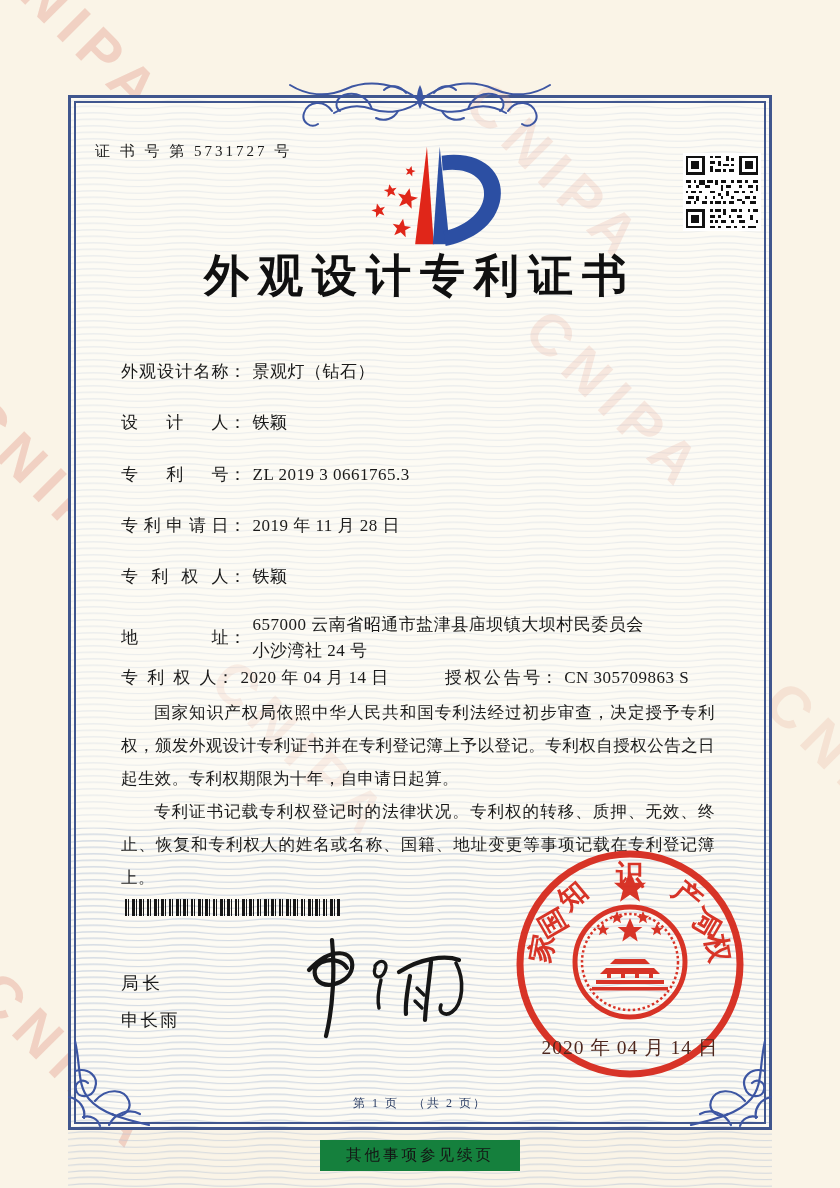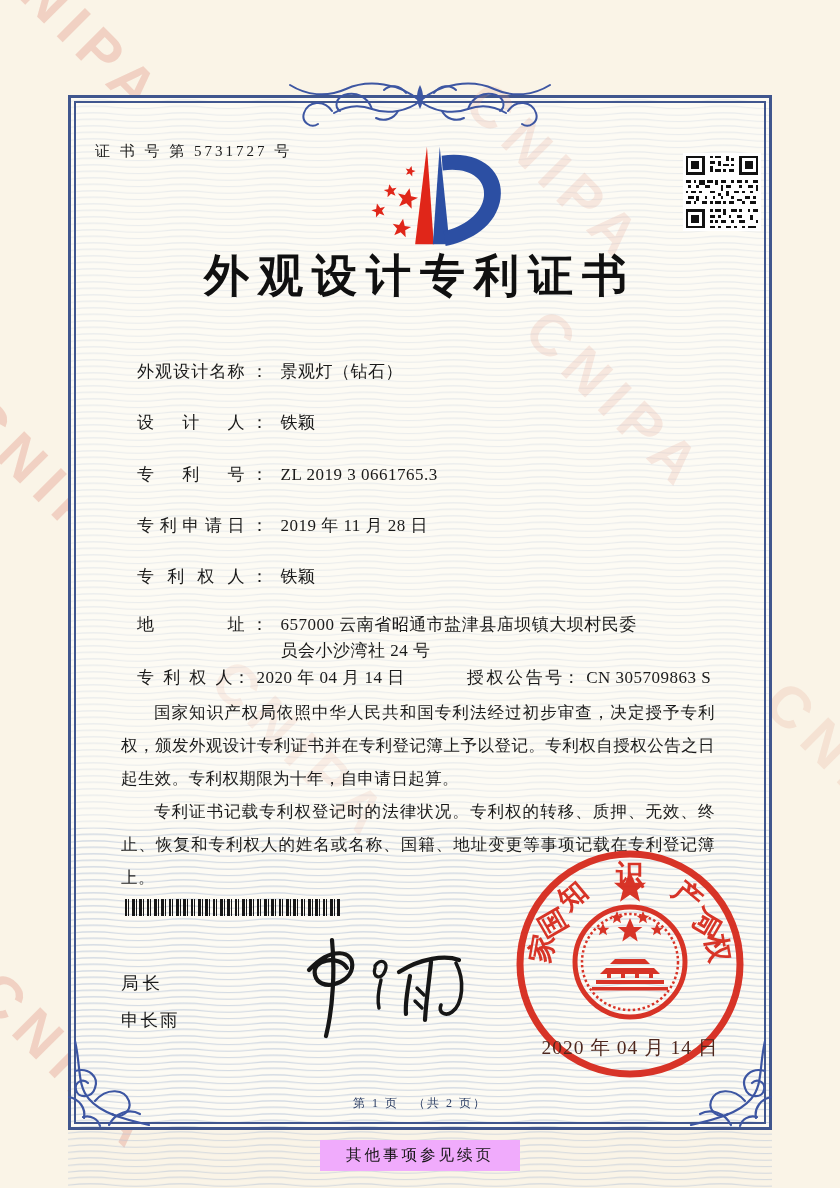--- a/index.html
+++ b/index.html
@@ -39,22 +39,22 @@
     position:absolute;left:24px;top:44px;font-size:15px;letter-spacing:3px;
   }
   .logo{position:absolute;left:268px;top:36px;}
   .qr{position:absolute;left:612px;top:55px;width:78px;height:78px;}
   .title{
     position:absolute;left:0;right:0;top:148px;text-align:center;
     font-size:45px;font-weight:700;letter-spacing:9px;color:#101010;
   }
   
   .field-row{
-    position:absolute;left:66px;right:56px;display:flex;align-items:flex-start;
-    font-size:17px;line-height:26px;letter-spacing:0.5px;gap:6px;
+    position:absolute;left:50px;right:56px;display:flex;align-items:center;
+    font-size:17px;line-height:26px;letter-spacing:0.5px;
   }
   .flabel{
     display:inline-block;width:108px;text-align:justify;text-align-last:justify;
     flex:0 0 108px;
   }
   .fcolon{flex:0 0 auto;}
   .fvalue{margin-left:6px;flex:1;}
   .grant-group{display:flex;align-items:flex-start;}
   .grant-group .flabel{width:96px;flex:0 0 96px;}
   
@@ -77,21 +77,21 @@
   .director-block{position:absolute;left:50px;top:873px;font-size:17.5px;letter-spacing:4px;}
   .director-block .line2{margin-top:13px;letter-spacing:2px;}
   .signature{position:absolute;left:208px;top:832px;}
   .seal{position:absolute;left:441px;top:748px;}
   .page-info{
     position:absolute;left:0;right:0;top:997px;text-align:center;
     font-size:12px;letter-spacing:2px;color:#2e4066;
   }
   .note-box{
     position:absolute;left:50%;top:1140px;transform:translateX(-50%);
-    background:#f0abfc;padding:5px 26px;font-size:15.5px;letter-spacing:3px;
+    background:#15803d;padding:5px 26px;font-size:15.5px;letter-spacing:3px;
     z-index:3;color:#141414;
   }
 </style>
 </head>
 <body>
 
 <div class="page">
 
   <span class="wm" style="left:-38px;top:-8px;">CNIPA</span>
   <span class="wm" style="left:-62px;top:452px;">CNIPA</span>

